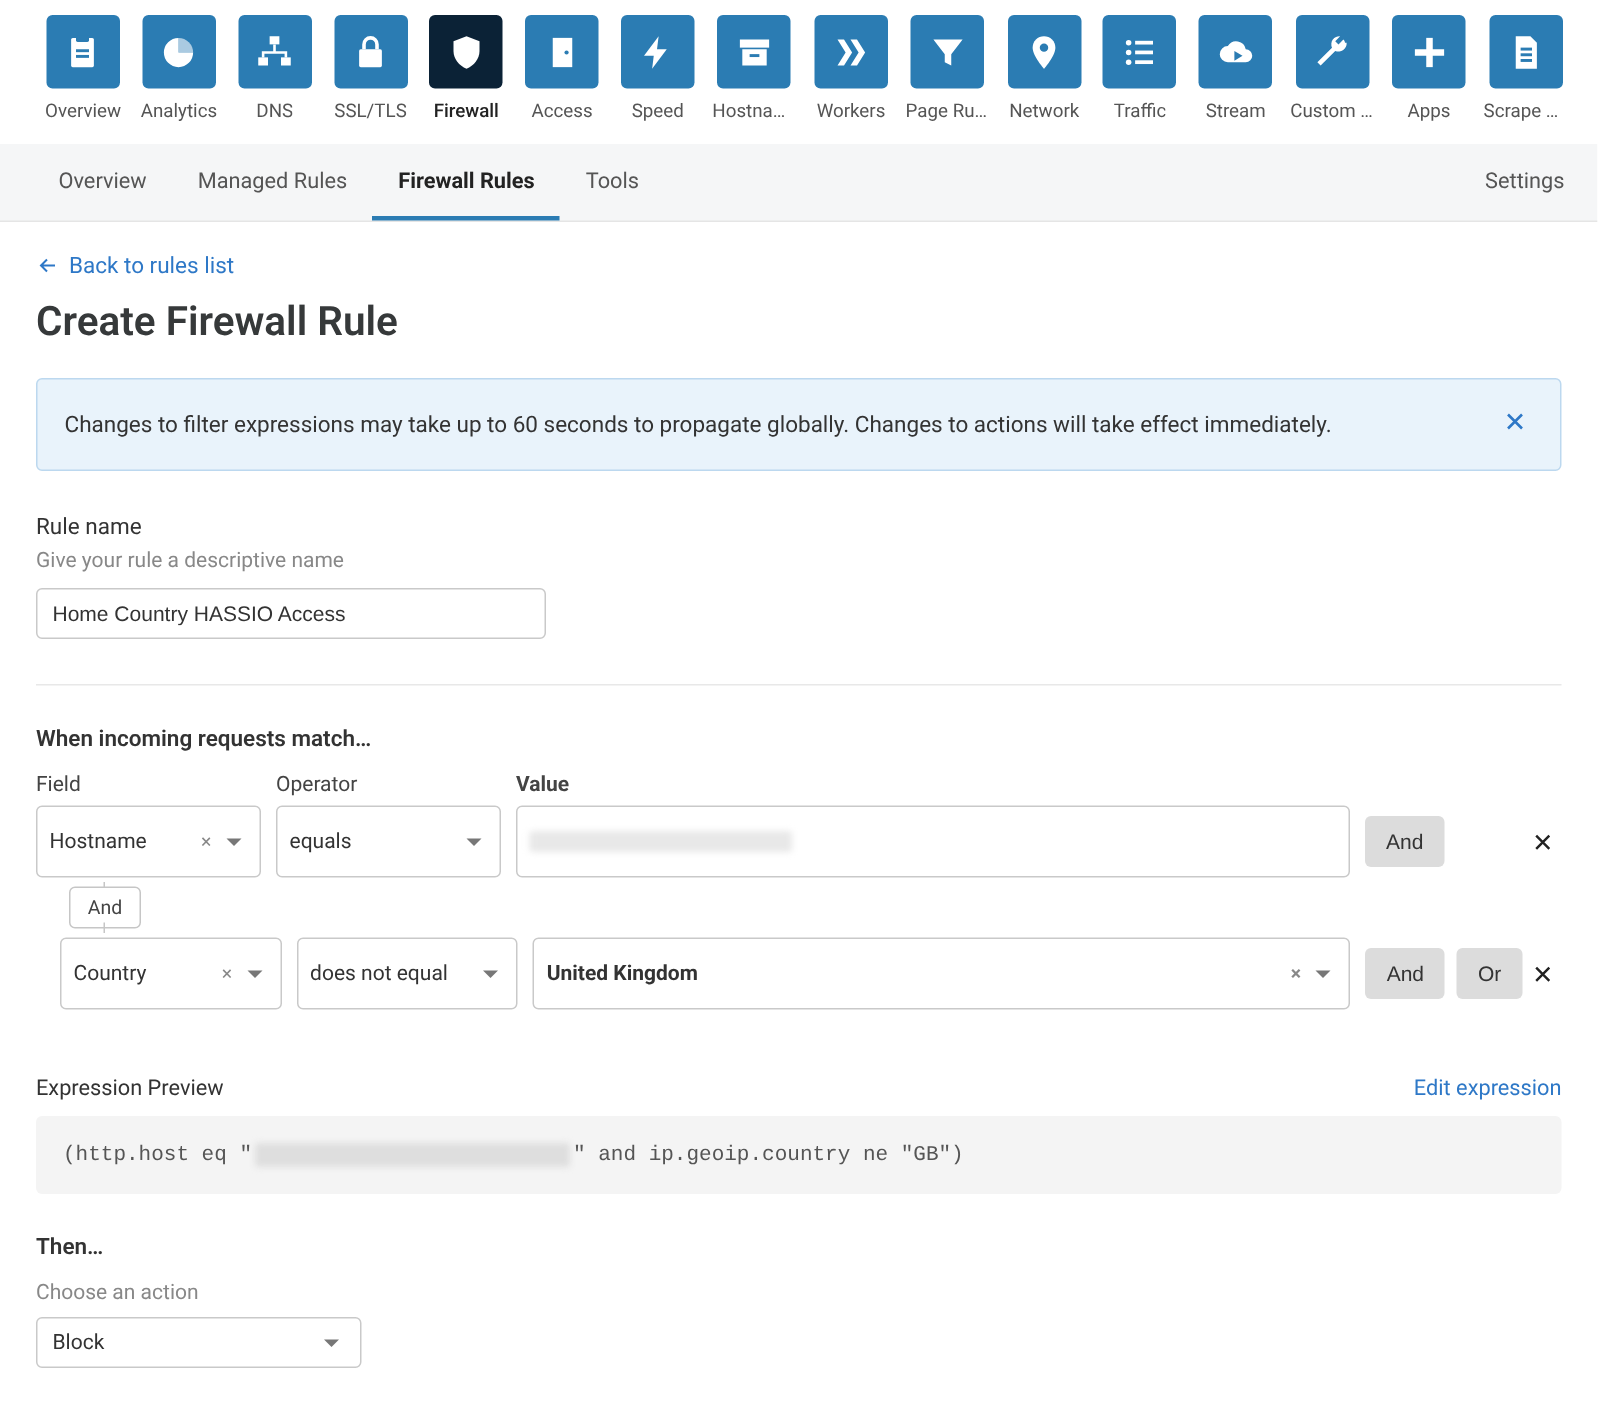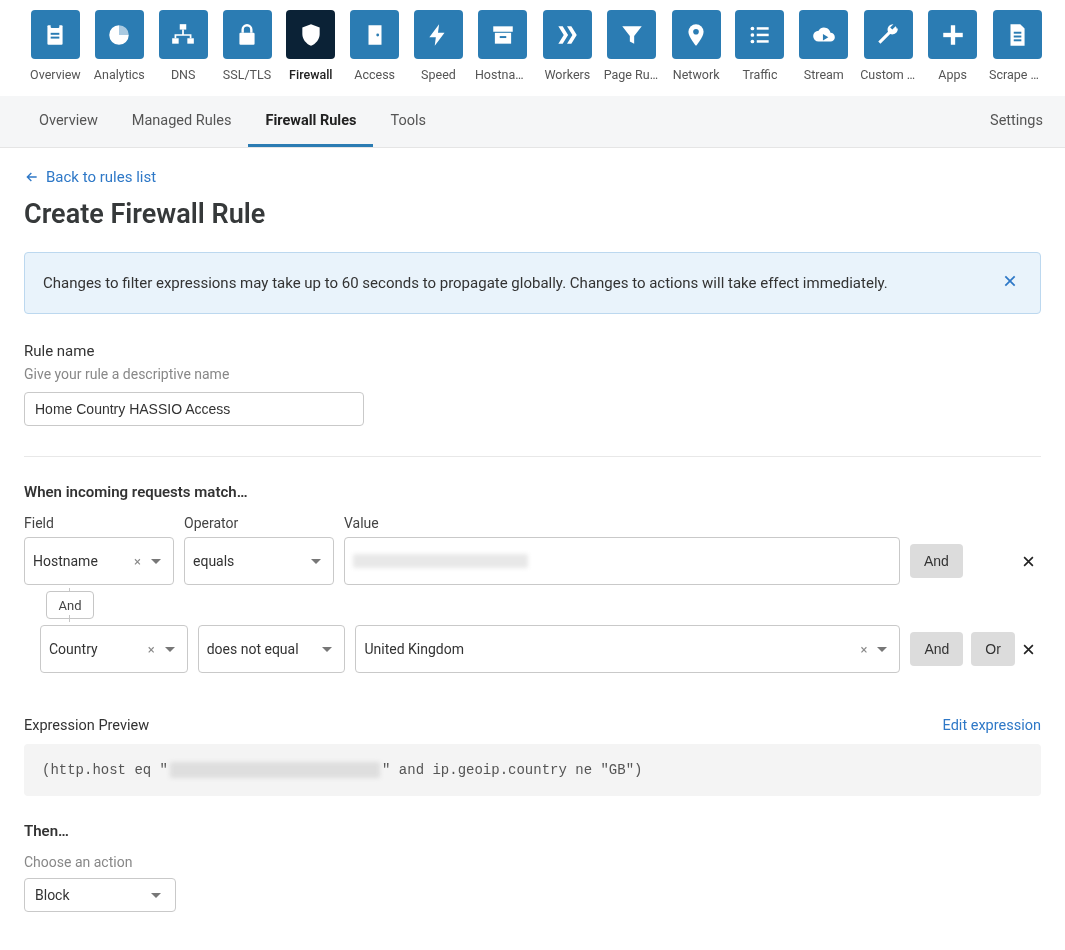--- a/index.html
+++ b/index.html
@@ -142,21 +142,21 @@
 
 .cond-headers {
   display: flex;
   gap: 10px;
   font-size: 14px;
   color: #444;
   margin-bottom: 6px;
 }
 .col-field { width: 150px; }
 .col-op    { width: 150px; }
-.col-val   { flex: 1; }
+.col-val   { flex: 1; font-weight: bold; }
 .col-btns  { width: 95px; }
 .col-del   { width: 26px; }
 
 .cond-row {
   display: flex;
   gap: 10px;
   align-items: center;
   margin-bottom: 6px;
 }
 .cond-row-2 { margin-bottom: 14px; padding-left: 16px; }
@@ -268,21 +268,21 @@
   background: #dedede;
   filter: blur(2px);
   border-radius: 2px;
   margin: 0 2px;
   vertical-align: middle;
 }
 
 
 .then-section { margin-top: 26px; }
 .action-select {
-  width: 152px;
+  width: 217px;
   height: 34px;
   border: 1px solid #c9c9c9;
   border-radius: 4px;
   background: #fff;
   display: flex;
   align-items: center;
   padding: 0 10px;
   font-size: 14px;
   cursor: pointer;
   gap: 37px;

